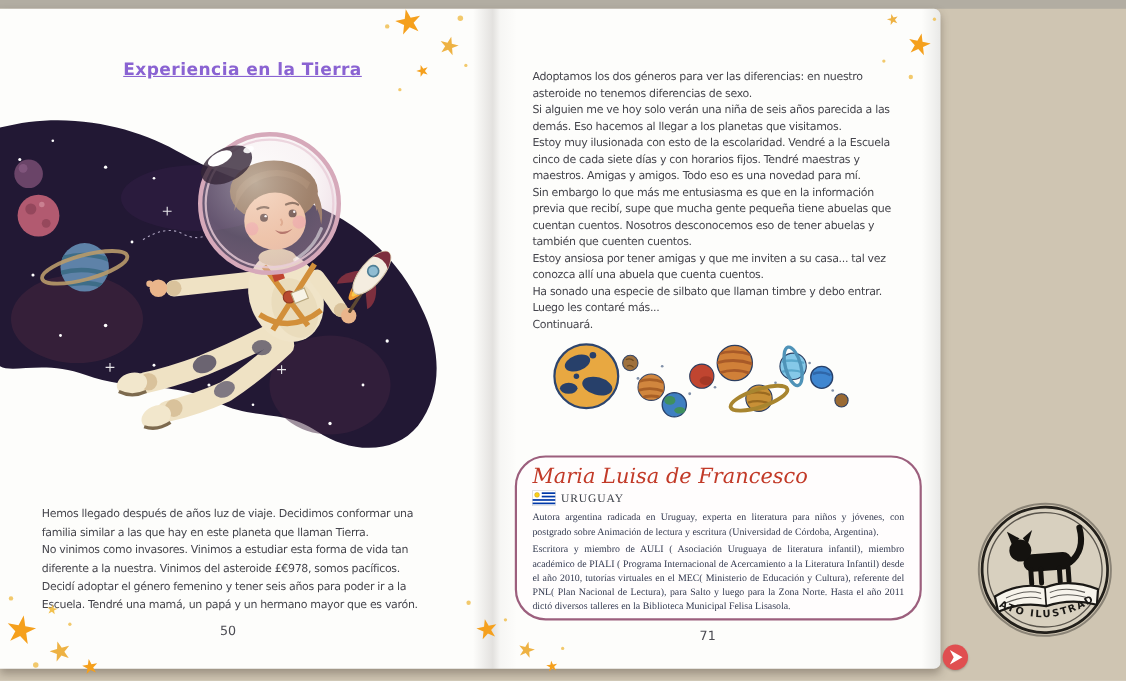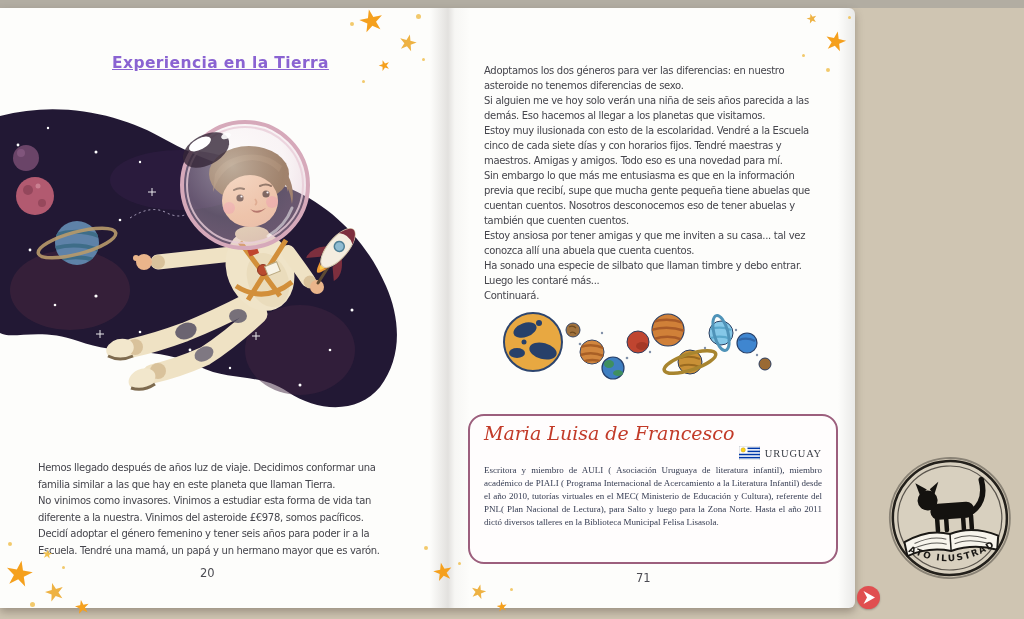--- a/index.html
+++ b/index.html
@@ -14,23 +14,23 @@
   #right-edge{left:838px;top:8px;width:17px;height:600px;border-radius:0 6px 6px 0;
          background:linear-gradient(90deg,rgba(0,0,0,0),rgba(0,0,0,.08));}
   #page-title{left:112px;top:54px;font-size:15.5px;font-weight:bold;color:#8a63d2;letter-spacing:.4px;text-decoration:underline;}
   .story{font-size:10px;letter-spacing:-.3px;color:#45454c;white-space:pre-line;}
   #left-story{left:38px;top:460px;width:380px;line-height:16.5px;}
   #right-story{left:468px;top:63px;width:384px;line-height:15px;margin-left:16px;}
   .pagenum{font-size:11.5px;color:#4b4b52;}
   #pagenum-left{left:200px;top:566px;}
   #pagenum-right{left:636px;top:571px;}
   #author-box{left:468px;top:414px;width:370px;height:150px;background:#fffdfd;
-      border:2px solid #9c5f7d;border-radius:16px;box-sizing:border-box;padding:6px 14px 0 14px;overflow:hidden;}
+      border:2px solid #9c5f7d;border-radius:28px;box-sizing:border-box;padding:6px 14px 0 14px;overflow:hidden;}
   #author-name{font-family:"DejaVu Serif",serif;font-style:italic;font-size:19px;color:#c23a28;}
-  #country-row{display:flex;align-items:center;gap:5px;margin:2px 0 4px 12px;justify-content:flex-end;}
+  #country-row{display:flex;align-items:center;gap:5px;margin:2px 0 4px 0;}
   #country-label{font-family:"Liberation Serif",serif;font-size:10.5px;letter-spacing:.8px;color:#3c4048;}
   .bio{font-family:"Liberation Serif",serif;font-size:9px;line-height:13px;color:#333a50;text-align:justify;margin:0 0 3px 0;}
   .st{position:absolute;line-height:1;display:block;}
   .dot{position:absolute;border-radius:50%;background:#f0c052;opacity:.85;}
   #logo-wrap{left:887px;top:455px;transform:rotate(-4deg);}
   #play-button{left:857px;top:586px;width:23px;height:23px;border-radius:50%;background:#e04f50;
       box-shadow:0 1px 2px rgba(0,0,0,.25);display:flex;align-items:center;justify-content:center;cursor:pointer;border:none;padding:0;}
 </style>
 </head>
 <body>
@@ -167,21 +167,21 @@
       <circle cx="0" cy="-2" r="5" fill="#8fbcd2" stroke="#4f7f96" stroke-width="1.5"></circle>
     </g>
   </svg>
 
   <div class="abs story" id="left-story">Hemos llegado después de años luz de viaje. Decidimos conformar una
 familia similar a las que hay en este planeta que llaman Tierra.
 No vinimos como invasores. Vinimos a estudiar esta forma de vida tan
 diferente a la nuestra. Vinimos del asteroide £€978, somos pacíficos.
 Decidí adoptar el género femenino y tener seis años para poder ir a la
 Escuela. Tendré una mamá, un papá y un hermano mayor que es varón.</div>
-  <div class="abs pagenum" id="pagenum-left">20</div>
+  <div class="abs pagenum" id="pagenum-left">50</div>
 
   <div class="abs story" id="right-story">Adoptamos los dos géneros para ver las diferencias: en nuestro
 asteroide no tenemos diferencias de sexo.
 Si alguien me ve hoy solo verán una niña de seis años parecida a las
 demás. Eso hacemos al llegar a los planetas que visitamos.
 Estoy muy ilusionada con esto de la escolaridad. Vendré a la Escuela
 cinco de cada siete días y con horarios fijos. Tendré maestras y
 maestros. Amigas y amigos. Todo eso es una novedad para mí.
 Sin embargo lo que más me entusiasma es que en la información
 previa que recibí, supe que mucha gente pequeña tiene abuelas que
@@ -273,20 +273,21 @@
       <svg width="21" height="14" viewBox="0 0 21 14">
         <rect width="21" height="14" fill="#ffffff" stroke="#9aa0aa" stroke-width=".5"></rect>
         <rect x="8.5" y="1.55" width="12.5" height="1.55" fill="#0038a8"></rect>
         <rect x="8.5" y="4.65" width="12.5" height="1.55" fill="#0038a8"></rect>
         <rect x="0" y="7.75" width="21" height="1.55" fill="#0038a8"></rect>
         <rect x="0" y="10.85" width="21" height="1.55" fill="#0038a8"></rect>
         <circle cx="4.2" cy="3.9" r="2.2" fill="#fcd116" stroke="#b8901a" stroke-width=".4"></circle>
       </svg>
       <span id="country-label">URUGUAY</span>
     </div>
+    <p class="bio">Autora argentina radicada en Uruguay, experta en literatura para niños y jóvenes, con postgrado sobre Animación de lectura y escritura (Universidad de Córdoba, Argentina).</p>
     <p class="bio">Escritora y miembro de AULI ( Asociación Uruguaya de literatura infantil), miembro académico de PIALI ( Programa Internacional de Acercamiento a la Literatura Infantil) desde el año 2010, tutorías virtuales en el MEC( Ministerio de Educación y Cultura), referente del PNL( Plan Nacional de Lectura), para Salto y luego para la Zona Norte. Hasta el año 2011 dictó diversos talleres en la Biblioteca Municipal Felisa Lisasola.</p>
   </div>
 
   <div class="abs pagenum" id="pagenum-right">71</div>
 
   <div class="abs" id="spine"></div>
   <div class="abs" id="right-edge"></div>
 
   <span class="st" style="left:358px;top:6px;font-size:30px;color:#f5a01d;transform:rotate(-12deg)">★</span>
   <span class="st" style="left:398px;top:32px;font-size:22px;color:#eeb243;transform:rotate(14deg)">★</span>

